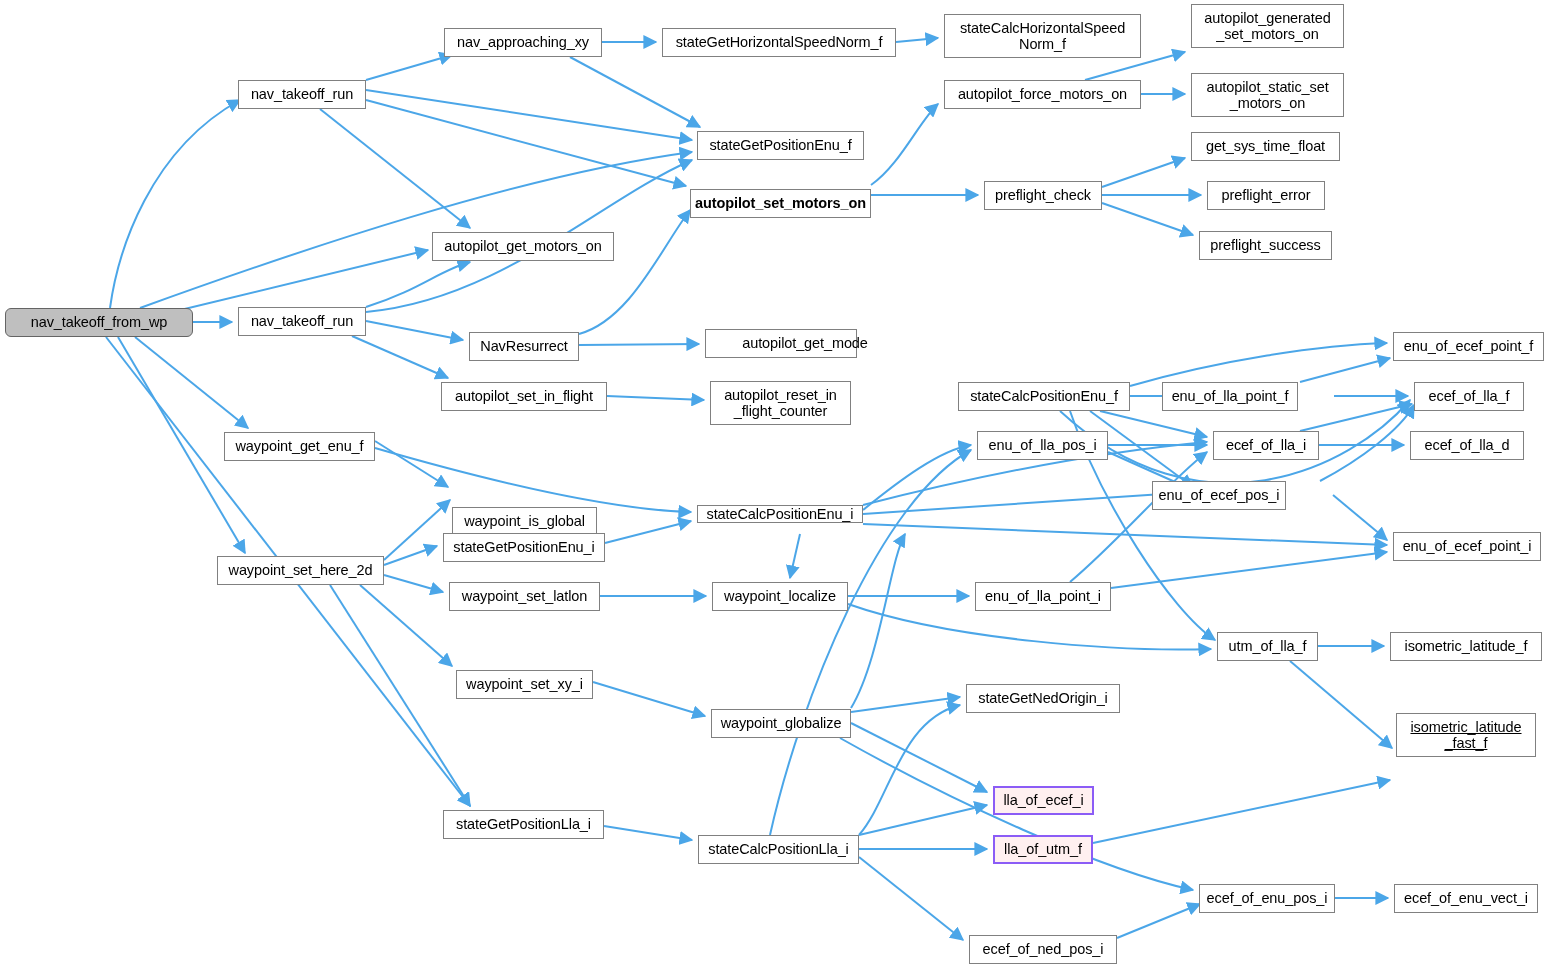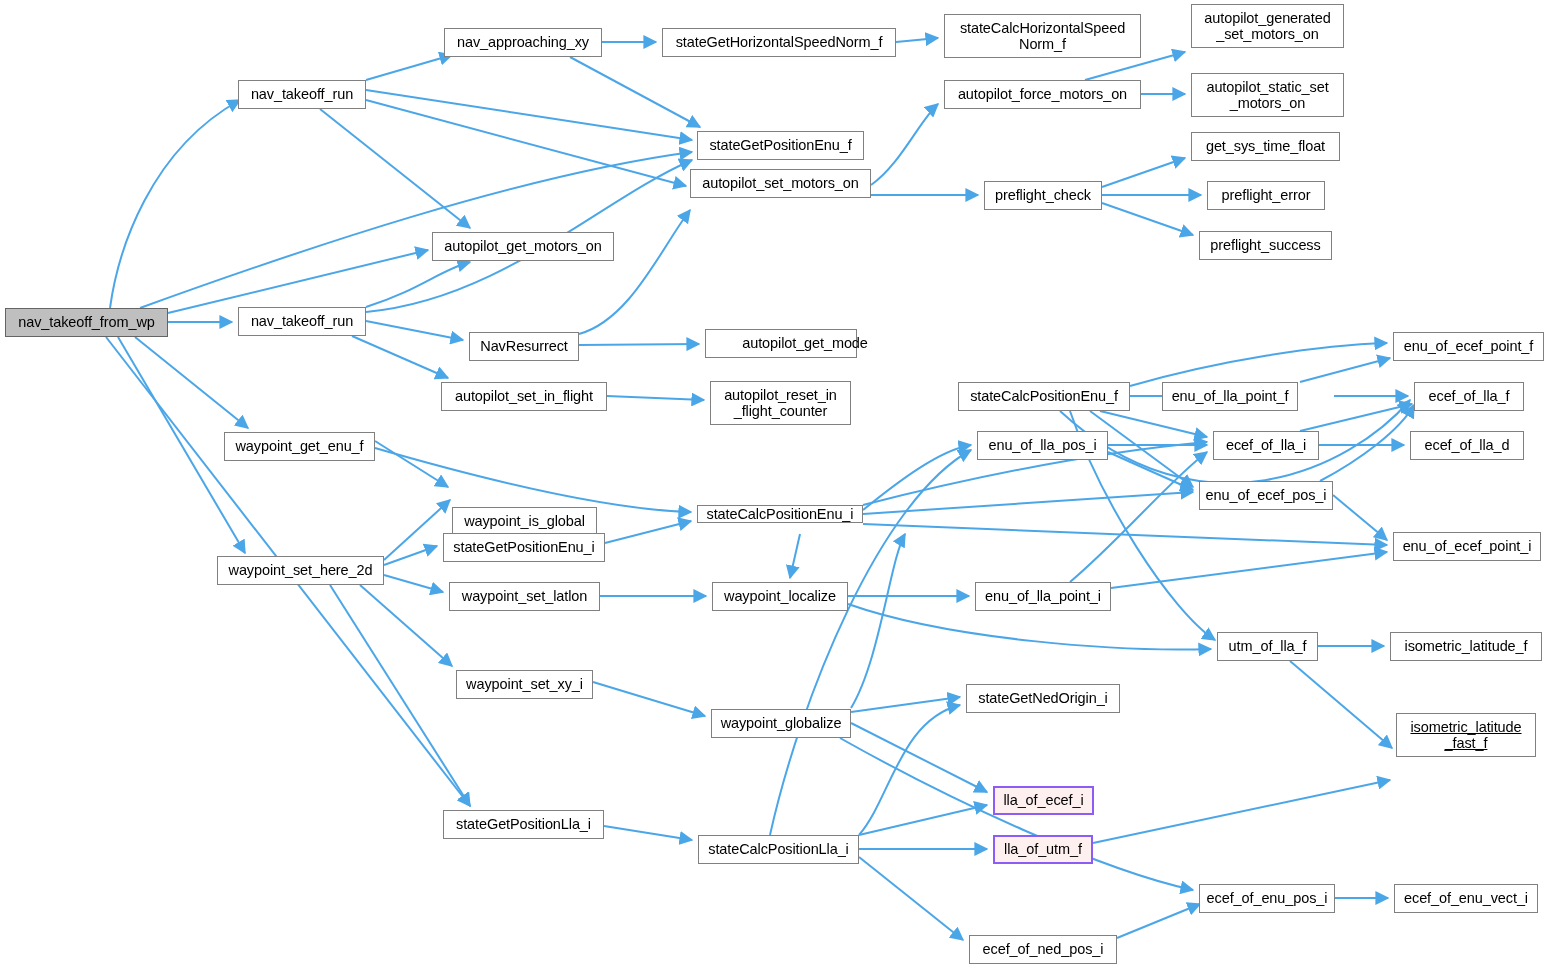--- a/index.html
+++ b/index.html
@@ -143,41 +143,41 @@
       <div class="node" style="left: 944px; top: 14px; width: 197px; height: 44px;">stateCalcHorizontalSpeed
 Norm_f</div>
       <div class="node" style="left: 1191px; top: 4px; width: 153px; height: 44px;">autopilot_generated
 _set_motors_on</div>
       <div class="node" style="left: 238px; top: 80px; width: 128px; height: 29px;">nav_takeoff_run</div>
       <div class="node" style="left: 944px; top: 80px; width: 197px; height: 29px;">autopilot_force_motors_on</div>
       <div class="node" style="left: 1191px; top: 73px; width: 153px; height: 44px;">autopilot_static_set
 _motors_on</div>
       <div class="node" style="left: 697px; top: 131px; width: 167px; height: 29px;">stateGetPositionEnu_f</div>
       <div class="node" style="left: 1191px; top: 132px; width: 149px; height: 29px;">get_sys_time_float</div>
-      <div class="node" style="left: 690px; top: 169px; width: 181px; height: 29px;">autopilot_set_motors_on</div>
+      <div class="node" style="left: 690px; top: 189px; width: 181px; height: 29px; font-weight: bold;">autopilot_set_motors_on</div>
       <div class="node" style="left: 984px; top: 181px; width: 118px; height: 29px;">preflight_check</div>
       <div class="node" style="left: 1207px; top: 181px; width: 118px; height: 29px;">preflight_error</div>
       <div class="node" style="left: 432px; top: 232px; width: 182px; height: 29px;">autopilot_get_motors_on</div>
       <div class="node" style="left: 1199px; top: 231px; width: 133px; height: 29px;">preflight_success</div>
-      <div class="node root" style="left: 5px; top: 308px; width: 163px; height: 29px;">nav_takeoff_from_wp</div>
+      <div class="node root" style="left: 5px; top: 308px; width: 188px; height: 29px; border-radius: 6px;">nav_takeoff_from_wp</div>
       <div class="node" style="left: 238px; top: 307px; width: 128px; height: 29px;">nav_takeoff_run</div>
       <div class="node" style="left: 1393px; top: 332px; width: 151px; height: 29px;">enu_of_ecef_point_f</div>
       <div class="node" style="left: 469px; top: 332px; width: 110px; height: 29px;">NavResurrect</div>
       <div class="node" style="left: 705px; top: 329px; width: 152px; height: 29px; padding-left: 48px;">autopilot_get_mode</div>
       <div class="node" style="left: 958px; top: 382px; width: 172px; height: 29px;">stateCalcPositionEnu_f</div>
       <div class="node" style="left: 1162px; top: 382px; width: 136px; height: 29px;">enu_of_lla_point_f</div>
       <div class="node" style="left: 1414px; top: 382px; width: 110px; height: 29px;">ecef_of_lla_f</div>
       <div class="node" style="left: 441px; top: 382px; width: 166px; height: 29px;">autopilot_set_in_flight</div>
       <div class="node" style="left: 710px; top: 381px; width: 141px; height: 44px;">autopilot_reset_in
 _flight_counter</div>
       <div class="node" style="left: 977px; top: 431px; width: 131px; height: 29px;">enu_of_lla_pos_i</div>
       <div class="node" style="left: 1213px; top: 431px; width: 106px; height: 29px;">ecef_of_lla_i</div>
       <div class="node" style="left: 1410px; top: 431px; width: 114px; height: 29px;">ecef_of_lla_d</div>
       <div class="node" style="left: 224px; top: 432px; width: 151px; height: 29px;">waypoint_get_enu_f</div>
-      <div class="node" style="left: 1199px; top: 481px; width: 134px; height: 29px;">enu_of_ecef_pos_i</div>
+      <div class="node" style="left: 1152px; top: 481px; width: 134px; height: 29px;">enu_of_ecef_pos_i</div>
       <div class="node" style="left: 452px; top: 483px; width: 145px; height: 29px; margin-top: 24px;">waypoint_is_global</div>
       <div class="node" style="left: 697px; top: 505px; width: 166px; height: 18px;">stateCalcPositionEnu_i</div>
       <div class="node" style="left: 1393px; top: 532px; width: 148px; height: 29px;">enu_of_ecef_point_i</div>
       <div class="node" style="left: 443px; top: 533px; width: 162px; height: 29px;">stateGetPositionEnu_i</div>
       <div class="node" style="left: 217px; top: 556px; width: 167px; height: 29px;">waypoint_set_here_2d</div>
       <div class="node" style="left: 449px; top: 582px; width: 151px; height: 29px;">waypoint_set_latlon</div>
       <div class="node" style="left: 712px; top: 582px; width: 136px; height: 29px;">waypoint_localize</div>
       <div class="node" style="left: 975px; top: 582px; width: 136px; height: 29px;">enu_of_lla_point_i</div>
       <div class="node" style="left: 1217px; top: 632px; width: 101px; height: 29px;">utm_of_lla_f</div>
       <div class="node" style="left: 1390px; top: 632px; width: 152px; height: 29px;">isometric_latitude_f</div>

